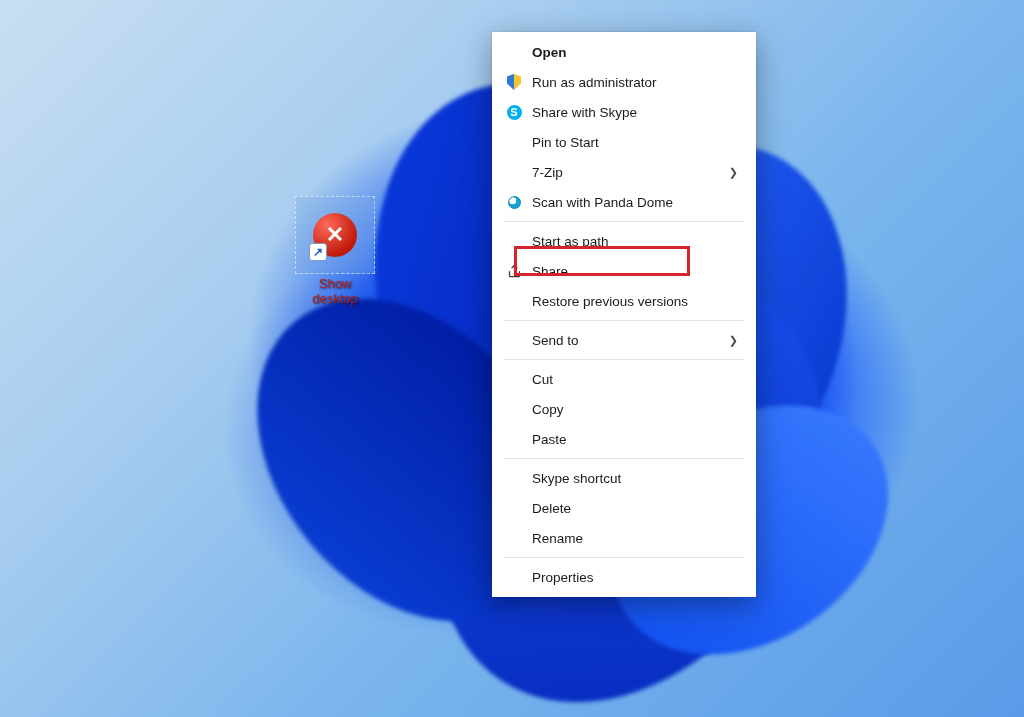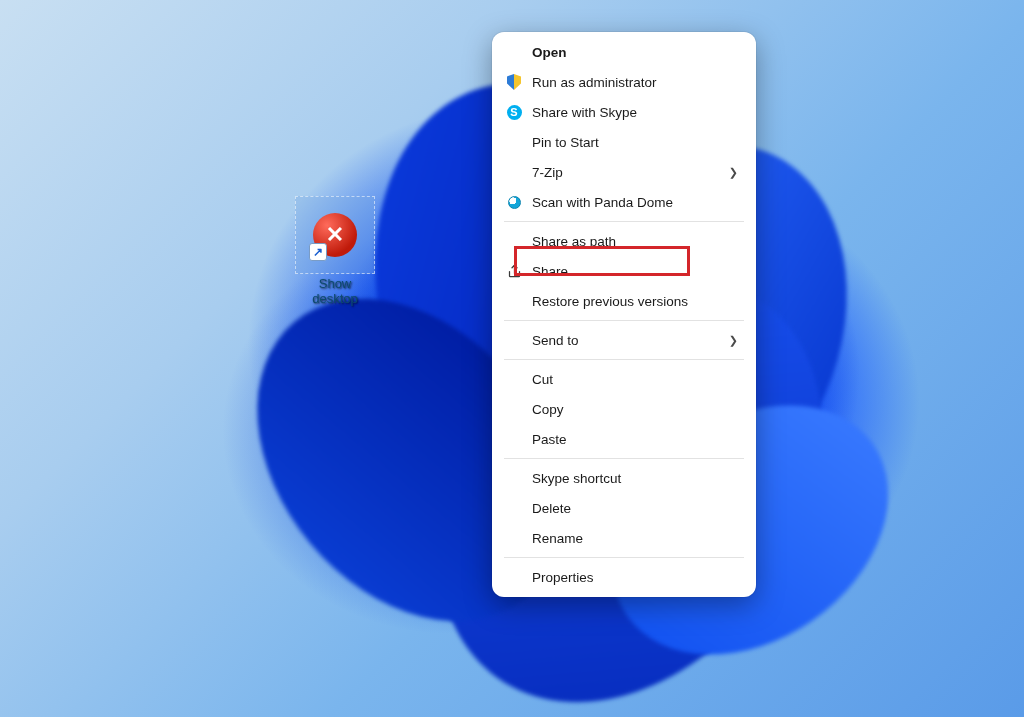--- a/index.html
+++ b/index.html
@@ -58,33 +58,33 @@
     .desktop-icon .glyph .disc::after{
       content:"✕"; color:#fff; font-weight:900; font-size:22px;
     }
     .desktop-icon .glyph .arrow{
       position:absolute;left:-4px;bottom:-4px;width:18px;height:18px;
       background:#fff;border:1px solid #7a9cc5;border-radius:3px;
       display:flex;align-items:center;justify-content:center;
       font-size:12px;color:#1a5fd0;font-weight:bold;
     }
     .desktop-icon .label {
-      color:#0c4a6e;font-size:13px;line-height:15px;
+      color:#b91c1c;font-size:13px;line-height:15px;
       text-shadow:1px 1px 2px rgba(0,0,0,0.7);
       display:block;
     }
 
     
     .context-menu {
       position:absolute;
       left:492px;
       top:32px;
       width:264px;
       background:#ffffff;
-      border-radius:12px;
+      border-radius:0;
       box-shadow:0 8px 28px rgba(0,0,0,0.35), 0 0 0 1px rgba(0,0,0,0.05);
       padding:5px 2px;
       font-size:13.5px;
       color:#1a1a1a;
     }
     .menu-item{
       height:30px;
       display:flex;
       align-items:center;
       padding:0 14px 0 36px;
@@ -167,21 +167,21 @@
   <div class="menu-item">
     <span class="mi-icon">
         <span class="ic-panda"></span>
       </span>
     <span>Scan with Panda Dome</span>
   </div>
 
   <div class="menu-sep"></div>
 
   <div class="menu-item">
-      <span>Share as path</span>
+      <span>Start as path</span>
     </div>
   <div class="menu-item">
     <span class="mi-icon ic-share">
       <svg width="15" height="15" viewBox="0 0 24 24" fill="none" stroke="#3a3a3a" stroke-width="2" stroke-linecap="round" stroke-linejoin="round">
           <path d="M4 12v7a1 1 0 0 0 1 1h14a1 1 0 0 0 1-1v-7"></path>
           <path d="M16 6l-4-4-4 4"></path>
           <path d="M12 2v13"></path>
         </svg>
     </span>
     <span>Share</span>

